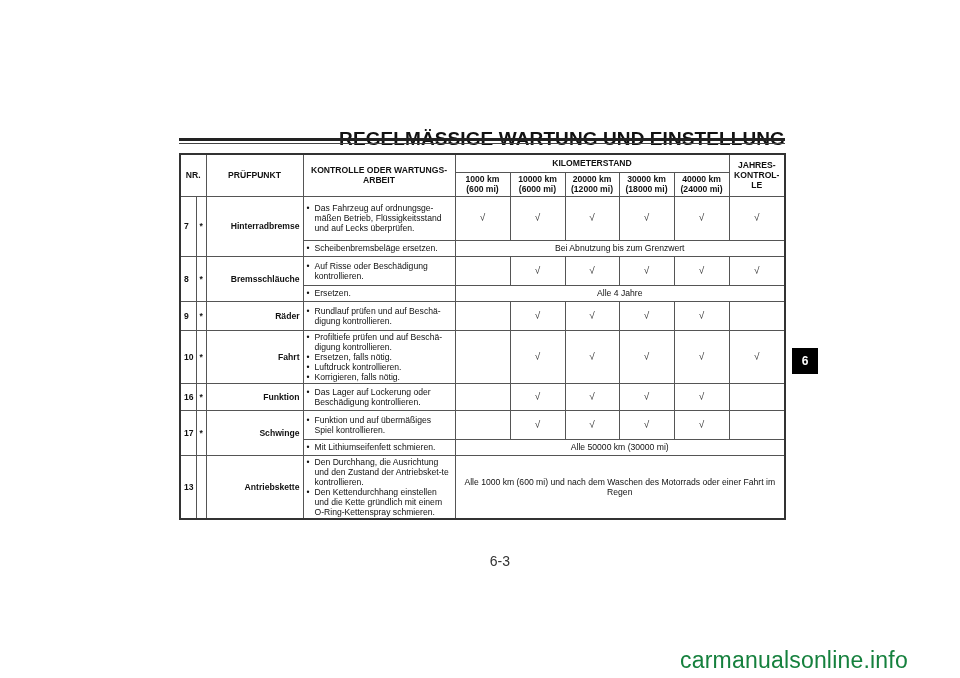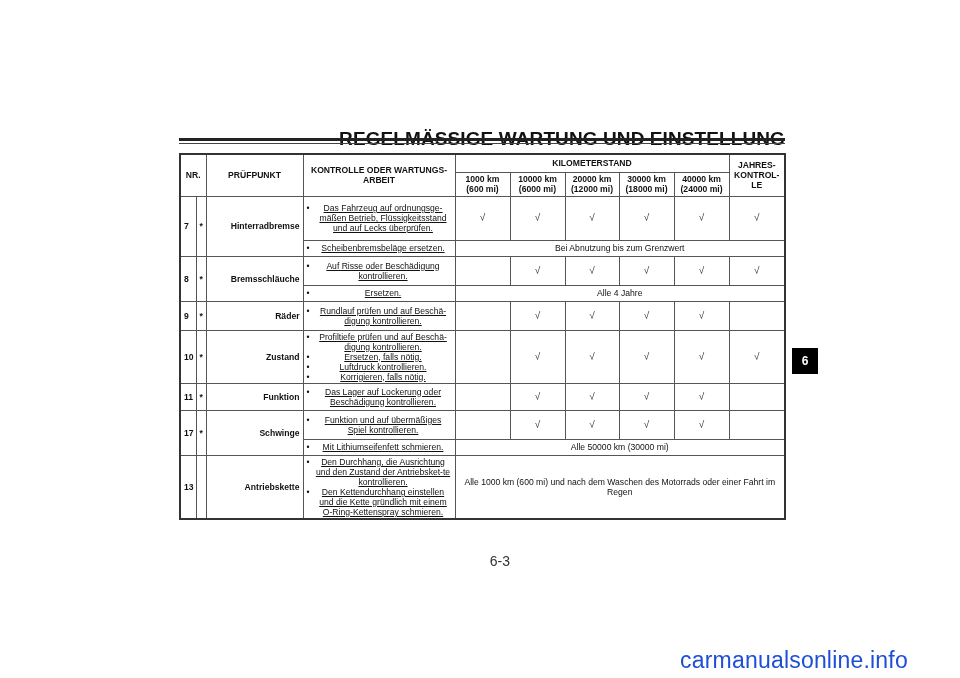--- a/index.html
+++ b/index.html
@@ -26,39 +26,39 @@
       font-size: 8.6px; line-height: 10px;
     }
     table.maint td, table.maint th {
       border: 1px solid #555; padding: 1px 3px; vertical-align: middle;
     }
     table.maint { border: 2px solid #333; }
     table.maint th { font-weight: bold; text-align: center; font-size: 8.6px; }
     .nr { text-align: left; font-weight: bold; padding-left: 2px; }
     .star { text-align: center; font-weight: bold; padding: 0; }
     .item { font-weight: bold; text-align: right; padding-left: 5px; }
-    .task { text-align: center; vertical-align: top; padding: 2px 3px 2px 3px; text-decoration: underline; }
+    .task { text-align: left; vertical-align: top; padding: 2px 3px 2px 3px; }
     .task ul { list-style: none; margin: 0; padding: 0; }
     .task li { position: relative; padding-left: 8px; }
     .task li::before {
       content: "•"; position: absolute; left: 0; top: 0;
     }
     .chk { text-align: center; font-size: 10px; color: #333; }
     .span-note { text-align: center; }
     .tab-marker {
       position: absolute; left: 792px; top: 348px; width: 26px; height: 26px;
       background: #000; color: #fff; font-weight: bold; font-size: 12px;
       display: flex; align-items: center; justify-content: center;
     }
     .page-number {
       position: absolute; left: 450px; width: 60px; top: 553px; text-align: right;
       font-size: 14px; color: #333;
     }
     .watermark {
-      position: absolute; left: 680px; top: 647px; font-size: 23px; color: #1d4ed8;
+      position: absolute; left: 680px; top: 647px; font-size: 23px; color: #15803d;
       letter-spacing: 0.2px;
     }
   </style>
 </head>
 <body>
 
 <div class="page-title">REGELMÄSSIGE WARTUNG UND EINSTELLUNG</div>
 <div class="title-rule-thick"></div>
 <div class="title-rule-thin"></div>
 
@@ -167,38 +167,38 @@
         <td class="chk"></td>
         <td class="chk"><span>√</span></td>
         <td class="chk"><span>√</span></td>
         <td class="chk"><span>√</span></td>
         <td class="chk"><span>√</span></td>
         <td class="chk"></td>
       </tr>
       <tr style="height: 53px;">
         <td class="nr" rowspan="1">10</td>
         <td class="star" rowspan="1">*</td>
-        <td class="item" rowspan="1">Zustand</td>
+        <td class="item" rowspan="1">Fahrt</td>
         <td class="task">
           <ul>
             <li>Profiltiefe prüfen und auf Beschä-digung kontrollieren.</li>
             <li>Ersetzen, falls nötig.</li>
             <li>Luftdruck kontrollieren.</li>
             <li>Korrigieren, falls nötig.</li>
           </ul>
         </td>
         <td class="chk"></td>
         <td class="chk"><span>√</span></td>
         <td class="chk"><span>√</span></td>
         <td class="chk"><span>√</span></td>
         <td class="chk"><span>√</span></td>
         <td class="chk"><span>√</span></td>
       </tr>
       <tr style="height: 27px;">
-        <td class="nr" rowspan="1">11</td>
+        <td class="nr" rowspan="1">16</td>
         <td class="star" rowspan="1">*</td>
         <td class="item" rowspan="1">Funktion</td>
         <td class="task">
           <ul>
             <li>Das Lager auf Lockerung oder Beschädigung kontrollieren.</li>
           </ul>
         </td>
         <td class="chk"></td>
         <td class="chk"><span>√</span></td>
         <td class="chk"><span>√</span></td>

